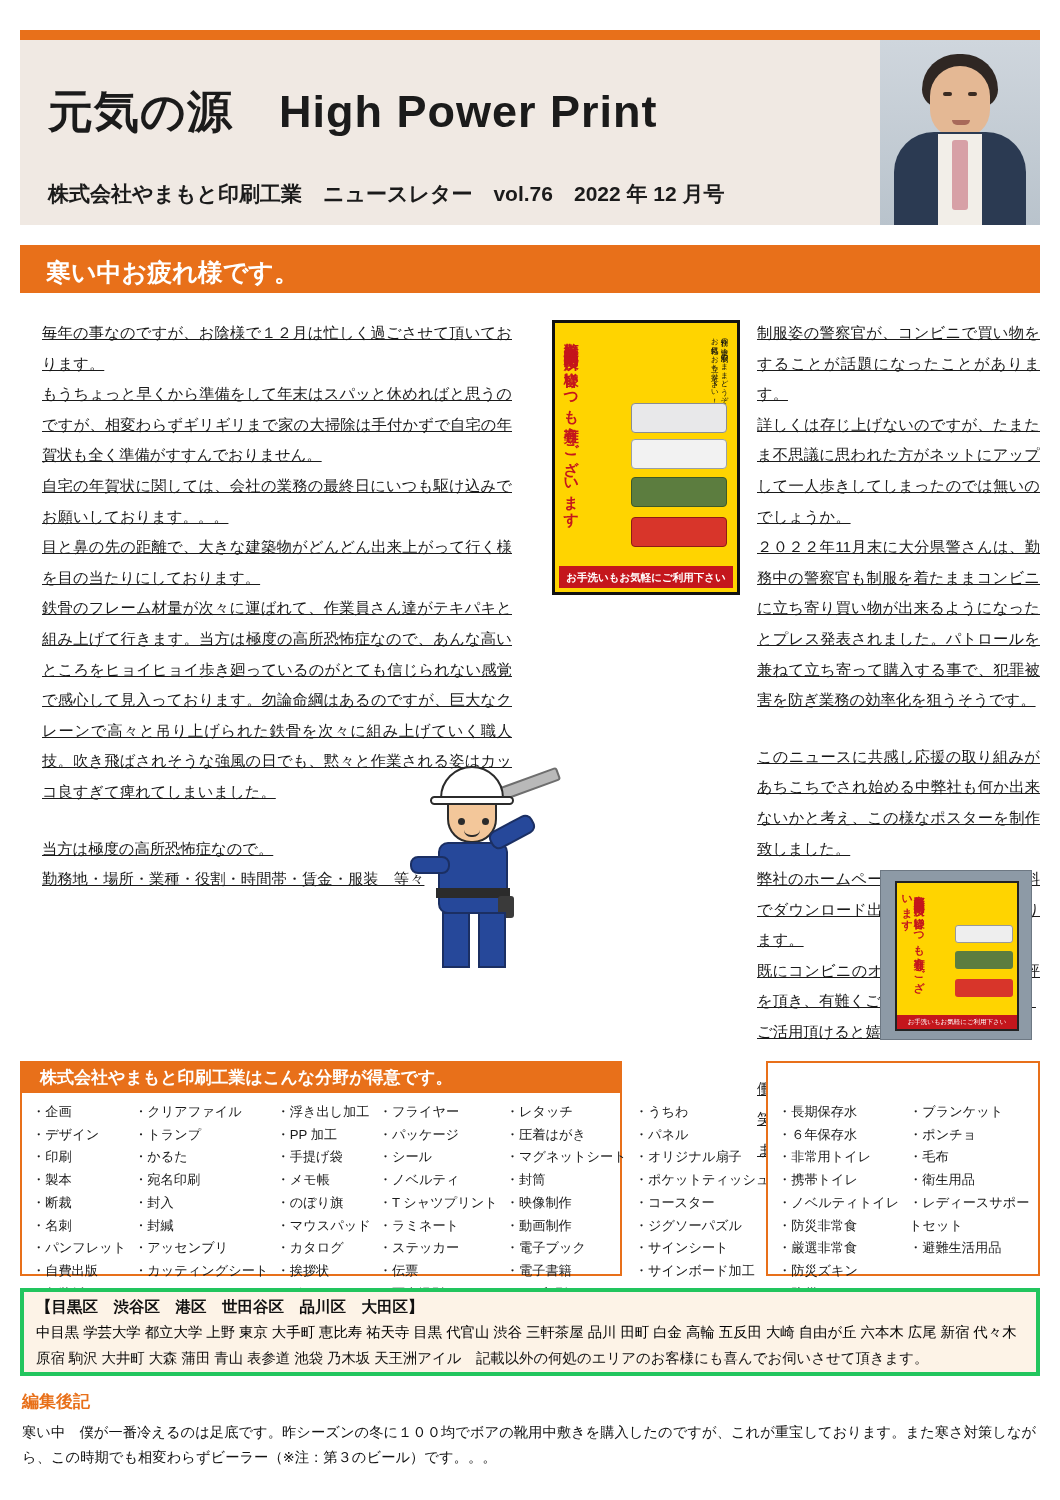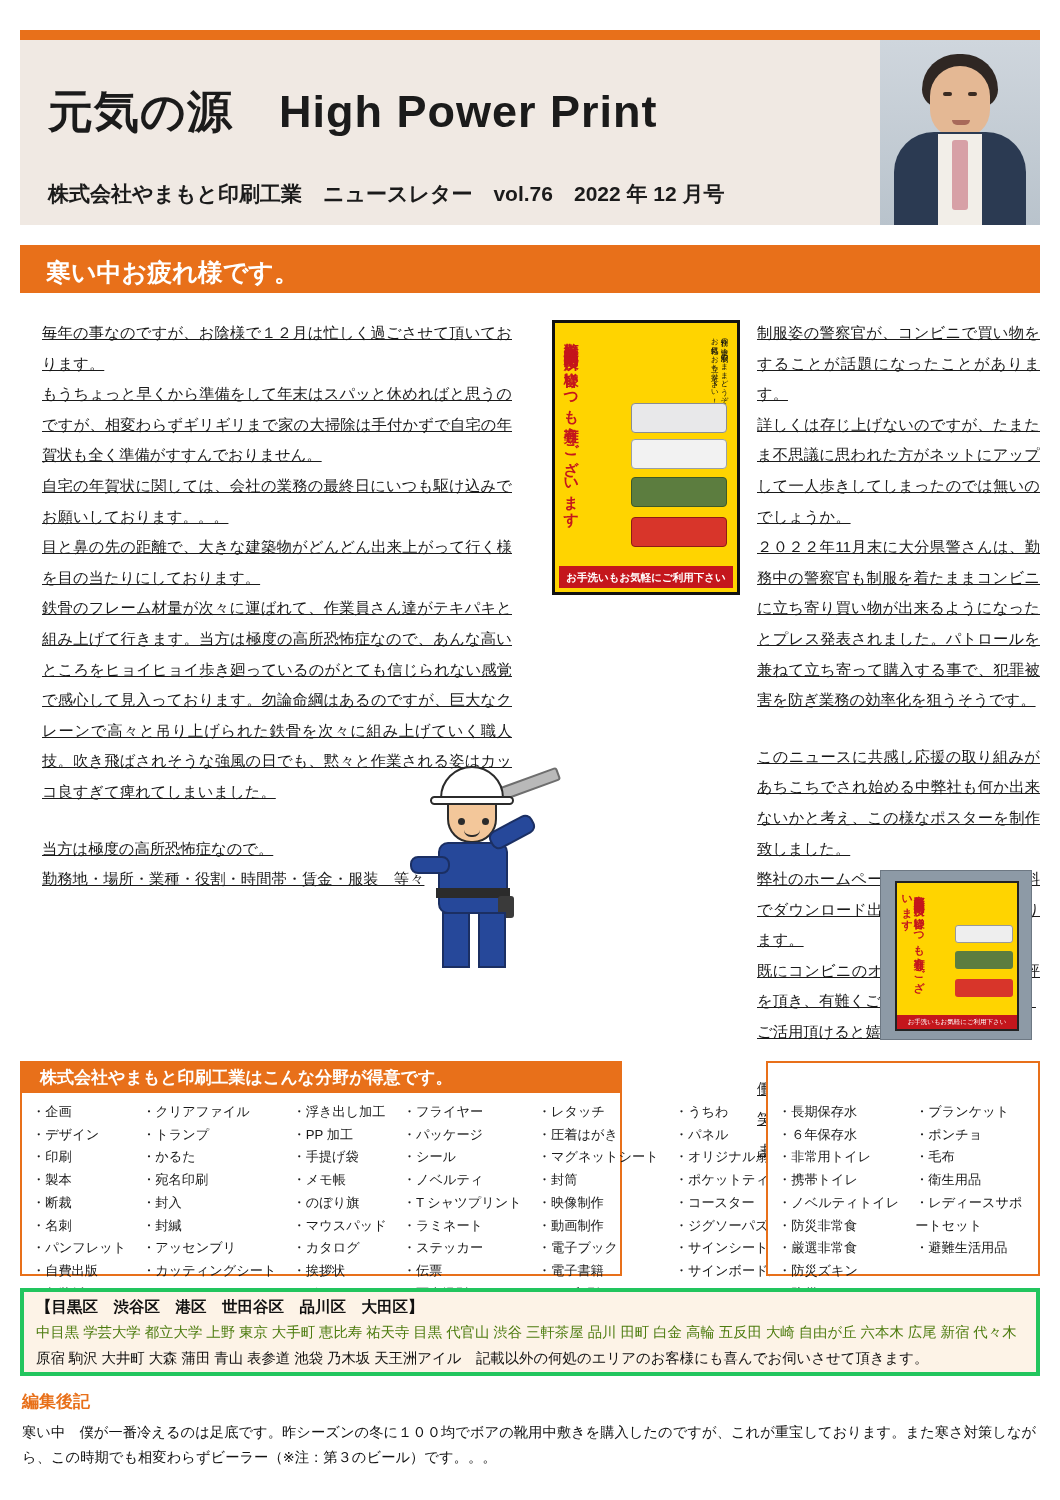--- a/index.html
+++ b/index.html
@@ -209,40 +209,40 @@
   }
   .svc-left { left: 20px; width: 602px; text-decoration: underline; }
   .svc-right { left: 766px; width: 274px; }
   .svc-head {
     position: absolute; left: 0; top: 0; right: 0; height: 30px;
     background: #e8701a; color: #fff; font-weight: bold; font-size: 17px;
     line-height: 30px; padding-left: 18px;
   }
   .svc-cols {
     position: absolute; left: 10px; top: 38px; right: 6px; bottom: 4px;
-    display: flex; gap: 16px;
+    display: flex; gap: 8px;
   }
   .svc-col { flex: 1; }
   .svc-col div {
     font-size: 13.2px; line-height: 1.72; white-space: nowrap;
   }
   .svc-col div::before { content: "・"; }
 
   
   .area-box {
     position: absolute; left: 20px; top: 1288px; width: 1020px; height: 88px;
     background: #fdf3e7; border: 4px solid #22c55e;
   }
   .area-title {
     position: absolute; left: 12px; top: 5px;
     font-size: 15.5px; font-weight: bold; color: #111;
   }
   .area-line1 {
     position: absolute; left: 12px; top: 31px; right: 10px;
-    font-size: 14.4px; color: #4d7c0f; white-space: nowrap;
+    font-size: 14.4px; color: #000000; white-space: nowrap;
   }
   .area-line2 {
     position: absolute; left: 12px; top: 57px; right: 10px;
     font-size: 14.4px; color: #111; white-space: nowrap;
   }
 
   
   .ed-title {
     position: absolute; left: 22px; top: 1390px;
     font-size: 17px; font-weight: bold; color: #e8701a;

